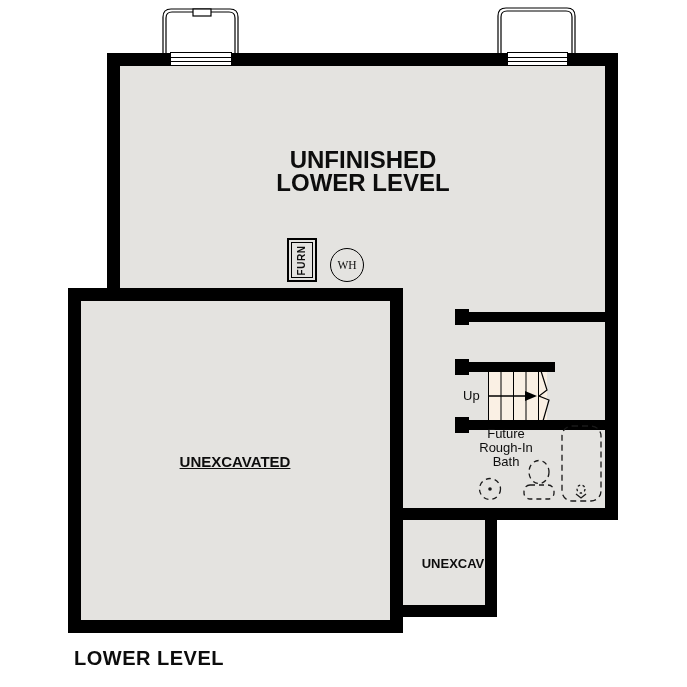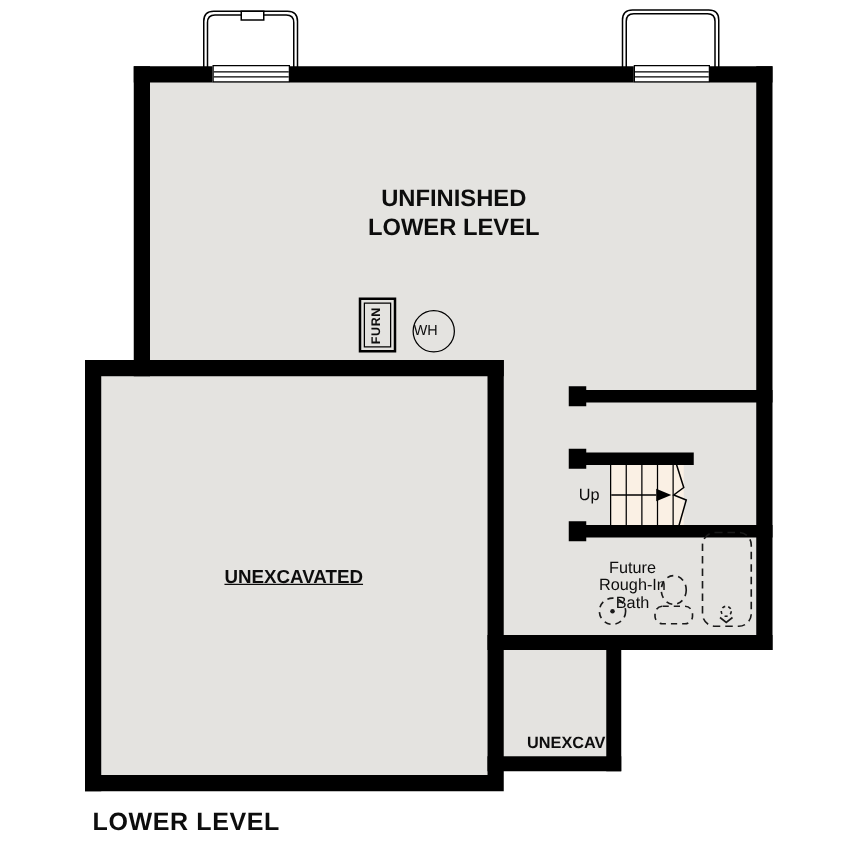--- a/index.html
+++ b/index.html
@@ -10,22 +10,22 @@
   .lbl{position:absolute;color:#0d0d0d;}
   .win{position:absolute;background:#fff;border:1px solid #000;box-sizing:border-box;}
   .win .mull{position:absolute;left:0;right:0;height:1px;background:#000;}
   #svg-overlay{position:absolute;left:0;top:0;pointer-events:none;}
   .furn-outer{position:absolute;left:287px;top:238px;width:30px;height:44px;
               border:2px solid #000;box-sizing:border-box;}
   .furn-inner{position:absolute;left:2px;top:2px;right:2px;bottom:2px;
               border:1px solid #000;display:flex;align-items:center;justify-content:center;}
   .furn-inner span{transform:rotate(-90deg);white-space:nowrap;font-size:10px;font-weight:bold;letter-spacing:0.5px;}
   .wh-circle{position:absolute;left:330px;top:248px;width:34px;height:34px;border:1.3px solid #000;
-             border-radius:50%;box-sizing:border-box;display:flex;align-items:center;
-             font-size:11.5px;}
+             border-radius:50%;box-sizing:border-box;display:flex;align-items:center;justify-content:center;
+             font-size:11.5px;font-family:Liberation Serif, serif;}
   .t-room{font-weight:bold;text-align:center;}
 </style>
 </head>
 <body>
 
 <div id="plan">
 
   <div class="floor" style="left:119px;top:65px;width:488px;height:247px;"></div>
   <div class="floor" style="left:403px;top:312px;width:204px;height:198px;"></div>
   <div class="floor" style="left:81px;top:301px;width:309px;height:319px;"></div>
@@ -104,32 +104,32 @@
   <div class="furn-outer">
     <div class="furn-inner">
       <span>FURN</span>
     </div>
   </div>
 
   <div class="wh-circle">
     <span>WH</span>
   </div>
 
-  <div class="lbl t-room" style="left:238px;top:148px;width:250px;font-size:19px;line-height:23px;">
+  <div class="lbl t-room" style="left:238px;top:148px;width:250px;font-size:24px;line-height:23px;">
     <div>UNFINISHED</div>
     <div>LOWER LEVEL</div>
   </div>
 
   <div class="lbl t-room" style="left:110px;top:453px;width:250px;font-size:15px;text-decoration:underline;">UNEXCAVATED</div>
 
-  <div class="lbl t-room" style="left:403px;top:586px;width:100px;font-size:13px;">UNEXCAV</div>
+  <div class="lbl t-room" style="left:403px;top:556px;width:100px;font-size:13px;">UNEXCAV</div>
 
   <div class="lbl" style="left:463px;top:388px;font-size:13px;text-align:center;">Up</div>
 
-  <div class="lbl" style="left:455px;top:427px;width:102px;text-align:center;font-size:13px;line-height:14px;margin-top:20px;">
+  <div class="lbl" style="left:455px;top:427px;width:102px;text-align:center;font-size:13px;line-height:14px;">
     <div>Future</div>
     <div>Rough-In</div>
     <div>Bath</div>
   </div>
 
   <div class="lbl" style="left:74px;top:647px;font-size:20px;font-weight:bold;letter-spacing:0.5px;">LOWER LEVEL</div>
 
 </div>
 
 </body></html>

